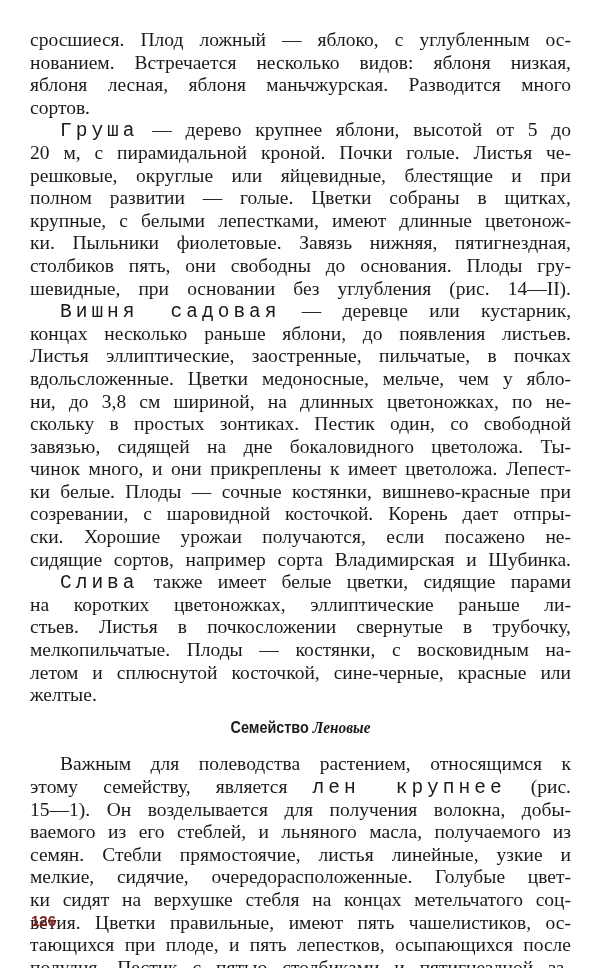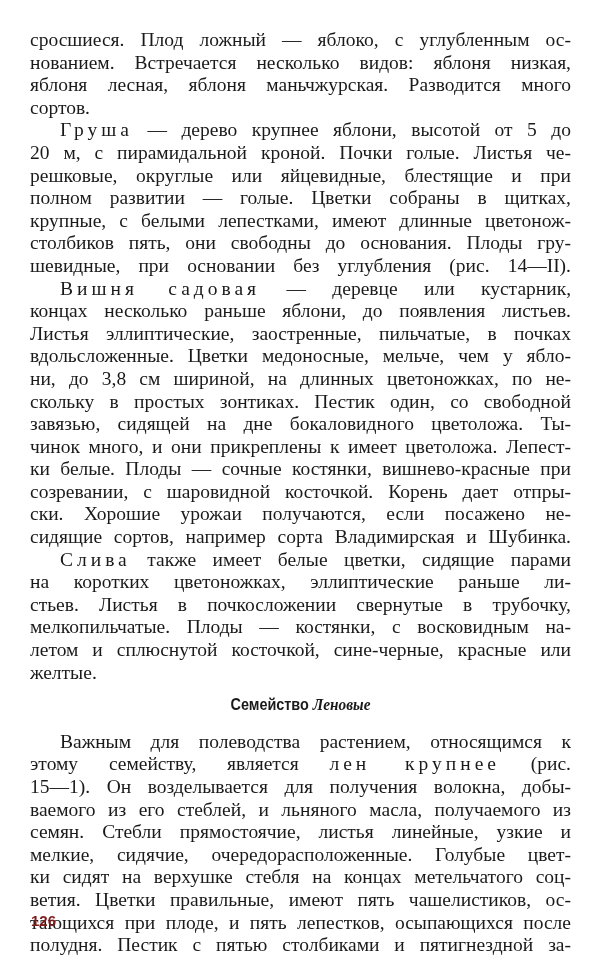--- a/index.html
+++ b/index.html
@@ -9,21 +9,21 @@
     font-family: "Liberation Serif", "DejaVu Serif", serif;
     font-size: 19.5px; color: #1a1a1a;
   }
   .line {
     height: 22.6px; line-height: 22.6px;
     white-space: nowrap; text-align: justify; text-align-last: justify;
     overflow: visible;
   }
   .line.last { text-align-last: left; }
   .line.indent { padding-left: 30px; }
-  .sp { letter-spacing: 4px; }
+  .sp { letter-spacing: 4px; font-family: Liberation Mono, monospace; }
   .heading {
     height: 22.6px; line-height: 22.6px; margin-top: 10px; margin-bottom: 14px;
     text-align: center; font-size: 16px; font-weight: bold;
     font-family: "Liberation Sans", "DejaVu Sans", sans-serif; transform: scaleX(0.9);
   }
   .heading i { font-family: "Liberation Serif", serif; font-size: 17px; }
   .pagenum {
     position: absolute; left: 31px; top: 912px;
     font-family: "Liberation Sans", sans-serif; font-weight: bold; font-size: 15px; color: #7f1d1d;
   }
@@ -35,20 +35,21 @@
   <div class="line">сросшиеся. Плод ложный — яблоко, с углубленным ос-</div>
   <div class="line">нованием. Встречается несколько видов: яблоня низкая,</div>
   <div class="line">яблоня лесная, яблоня маньчжурская. Разводится много</div>
   <div class="line last">сортов.</div>
 
   <div class="line indent"><span class="sp">Груша</span><span> — дерево крупнее яблони, высотой от 5 до</span></div>
   <div class="line">20 м, с пирамидальной кроной. Почки голые. Листья че-</div>
   <div class="line">решковые, округлые или яйцевидные, блестящие и при</div>
   <div class="line">полном развитии — голые. Цветки собраны в щитках,</div>
   <div class="line">крупные, с белыми лепестками, имеют длинные цветонож-</div>
+  <div class="line">ки. Пыльники фиолетовые. Завязь нижняя, пятигнездная,</div>
   <div class="line">столбиков пять, они свободны до основания. Плоды гру-</div>
   <div class="line">шевидные, при основании без углубления (рис. 14—II).</div>
 
   <div class="line indent"><span class="sp">Вишня садовая</span><span> — деревце или кустарник,</span></div>
   <div class="line">концах несколько раньше яблони, до появления листьев.</div>
   <div class="line">Листья эллиптические, заостренные, пильчатые, в почках</div>
   <div class="line">вдольсложенные. Цветки медоносные, мельче, чем у ябло-</div>
   <div class="line">ни, до 3,8 см шириной, на длинных цветоножках, по не-</div>
   <div class="line">скольку в простых зонтиках. Пестик один, со свободной</div>
   <div class="line">завязью, сидящей на дне бокаловидного цветоложа. Ты-</div>

